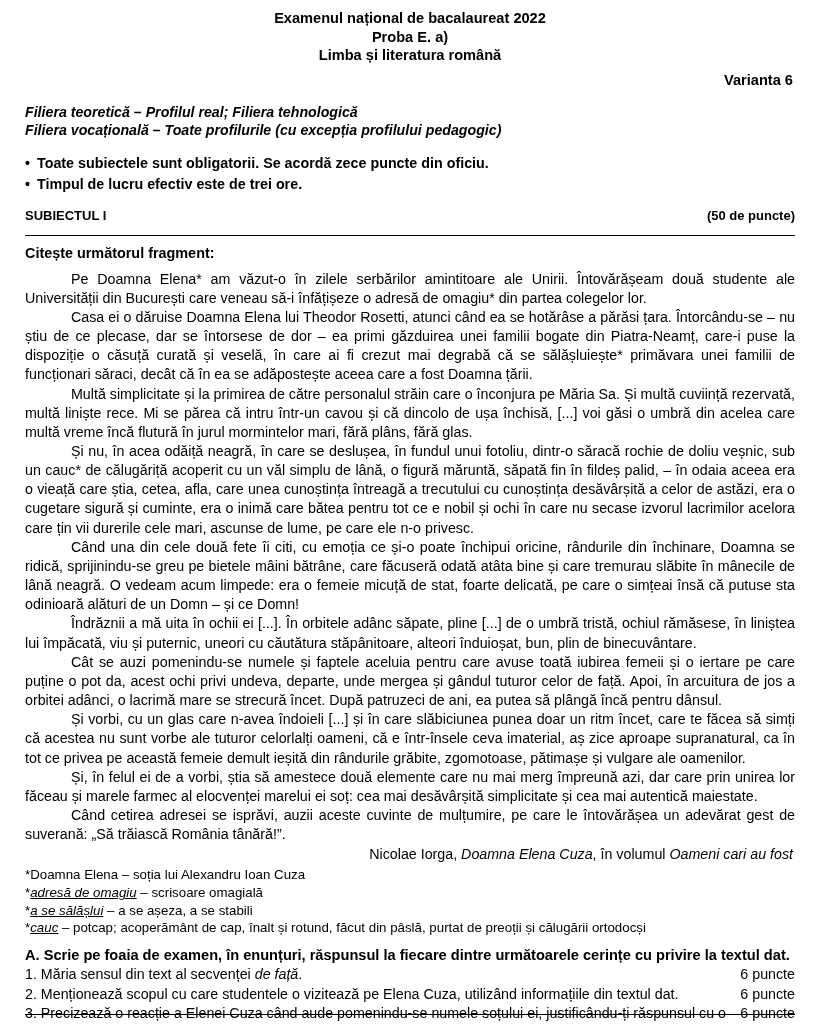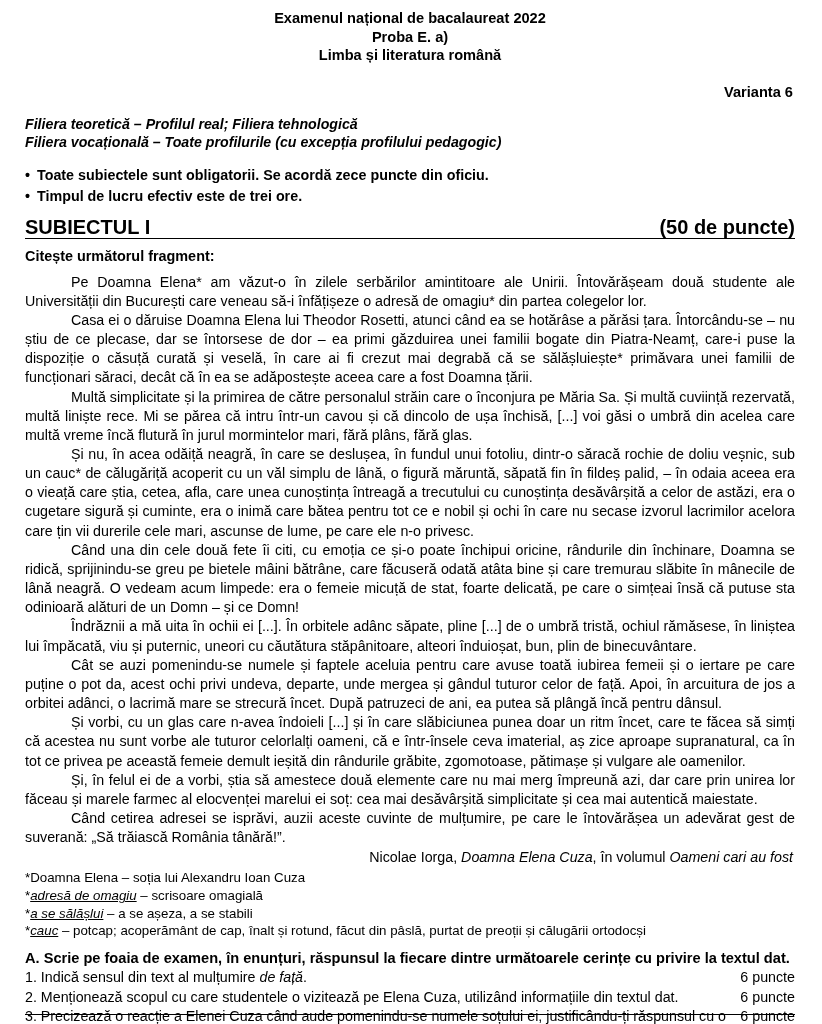--- a/index.html
+++ b/index.html
@@ -31,21 +31,21 @@
     font-size: 14.6px;
     line-height: 18.6px;
   }
   .doc-header .hline { display: block; }
 
   .variant-row {
     text-align: right;
     font-weight: bold;
     font-size: 14.6px;
     line-height: 18px;
-    margin-top: 18px;
+    margin-top: 6px;
     padding-right: 2px;
   }
 
   .filiera {
     font-weight: bold;
     font-style: italic;
     font-size: 14.2px;
     line-height: 18.4px;
     margin-top: 14px;
   }
@@ -66,26 +66,26 @@
   .notes .bullet-row .dot {
     position: absolute;
     left: 0;
     top: 0;
   }
 
   
   .subject-bar {
     margin-top: 11px;
     border-bottom: 1.6px solid #000;
-    padding-bottom: 1px;
+    padding-bottom: 10px;
     display: flex;
     justify-content: space-between;
     align-items: flex-end;
     font-weight: bold;
-    font-size: 20px;
+    font-size: 13px;
     line-height: 19px;
   }
   .read-line {
     font-weight: bold;
     font-size: 14.4px;
     line-height: 19px;
     margin-top: 8px;
   }
 
   
@@ -211,21 +211,21 @@
     <span class="fn"><span>*</span><i>a se sălășlui</i><span> – a se așeza, a se stabili</span></span>
     <span class="fn"><span>*</span><i>cauc</i><span> – potcap; acoperământ de cap, înalt și rotund, făcut din pâslă, purtat de preoții și călugării ortodocși</span></span>
   </div>
 
   <div class="task-a">
     <div class="task-a-intro">A. Scrie pe foaia de examen, în enunțuri, răspunsul la fiecare dintre următoarele cerințe cu privire la textul dat.</div>
     <div class="q-list">
 
       <span class="q-item">
         <span class="q-points">6 puncte</span>
-        <span class="q-text"><span>1. </span><span>Indică sensul din text al mulțumire </span><i>de față</i><span>.</span></span>
+        <span class="q-text"><span>1. </span><span>Măria sensul din text al secvenței </span><i>de față</i><span>.</span></span>
       </span>
 
       <span class="q-item">
         <span class="q-points">6 puncte</span>
         <span class="q-text"><span>2. </span><span>Menționează scopul cu care studentele o vizitează pe Elena Cuza, utilizând informațiile din textul dat.</span></span>
       </span>
 
       <span class="q-item">
         <span class="q-points">6 puncte</span>
         <span class="q-text"><span>3. </span><span>Precizează o reacție a Elenei Cuza când aude pomenindu-se numele soțului ei, justificându-ți răspunsul cu o secvență semnificativă din textul dat.</span></span>

